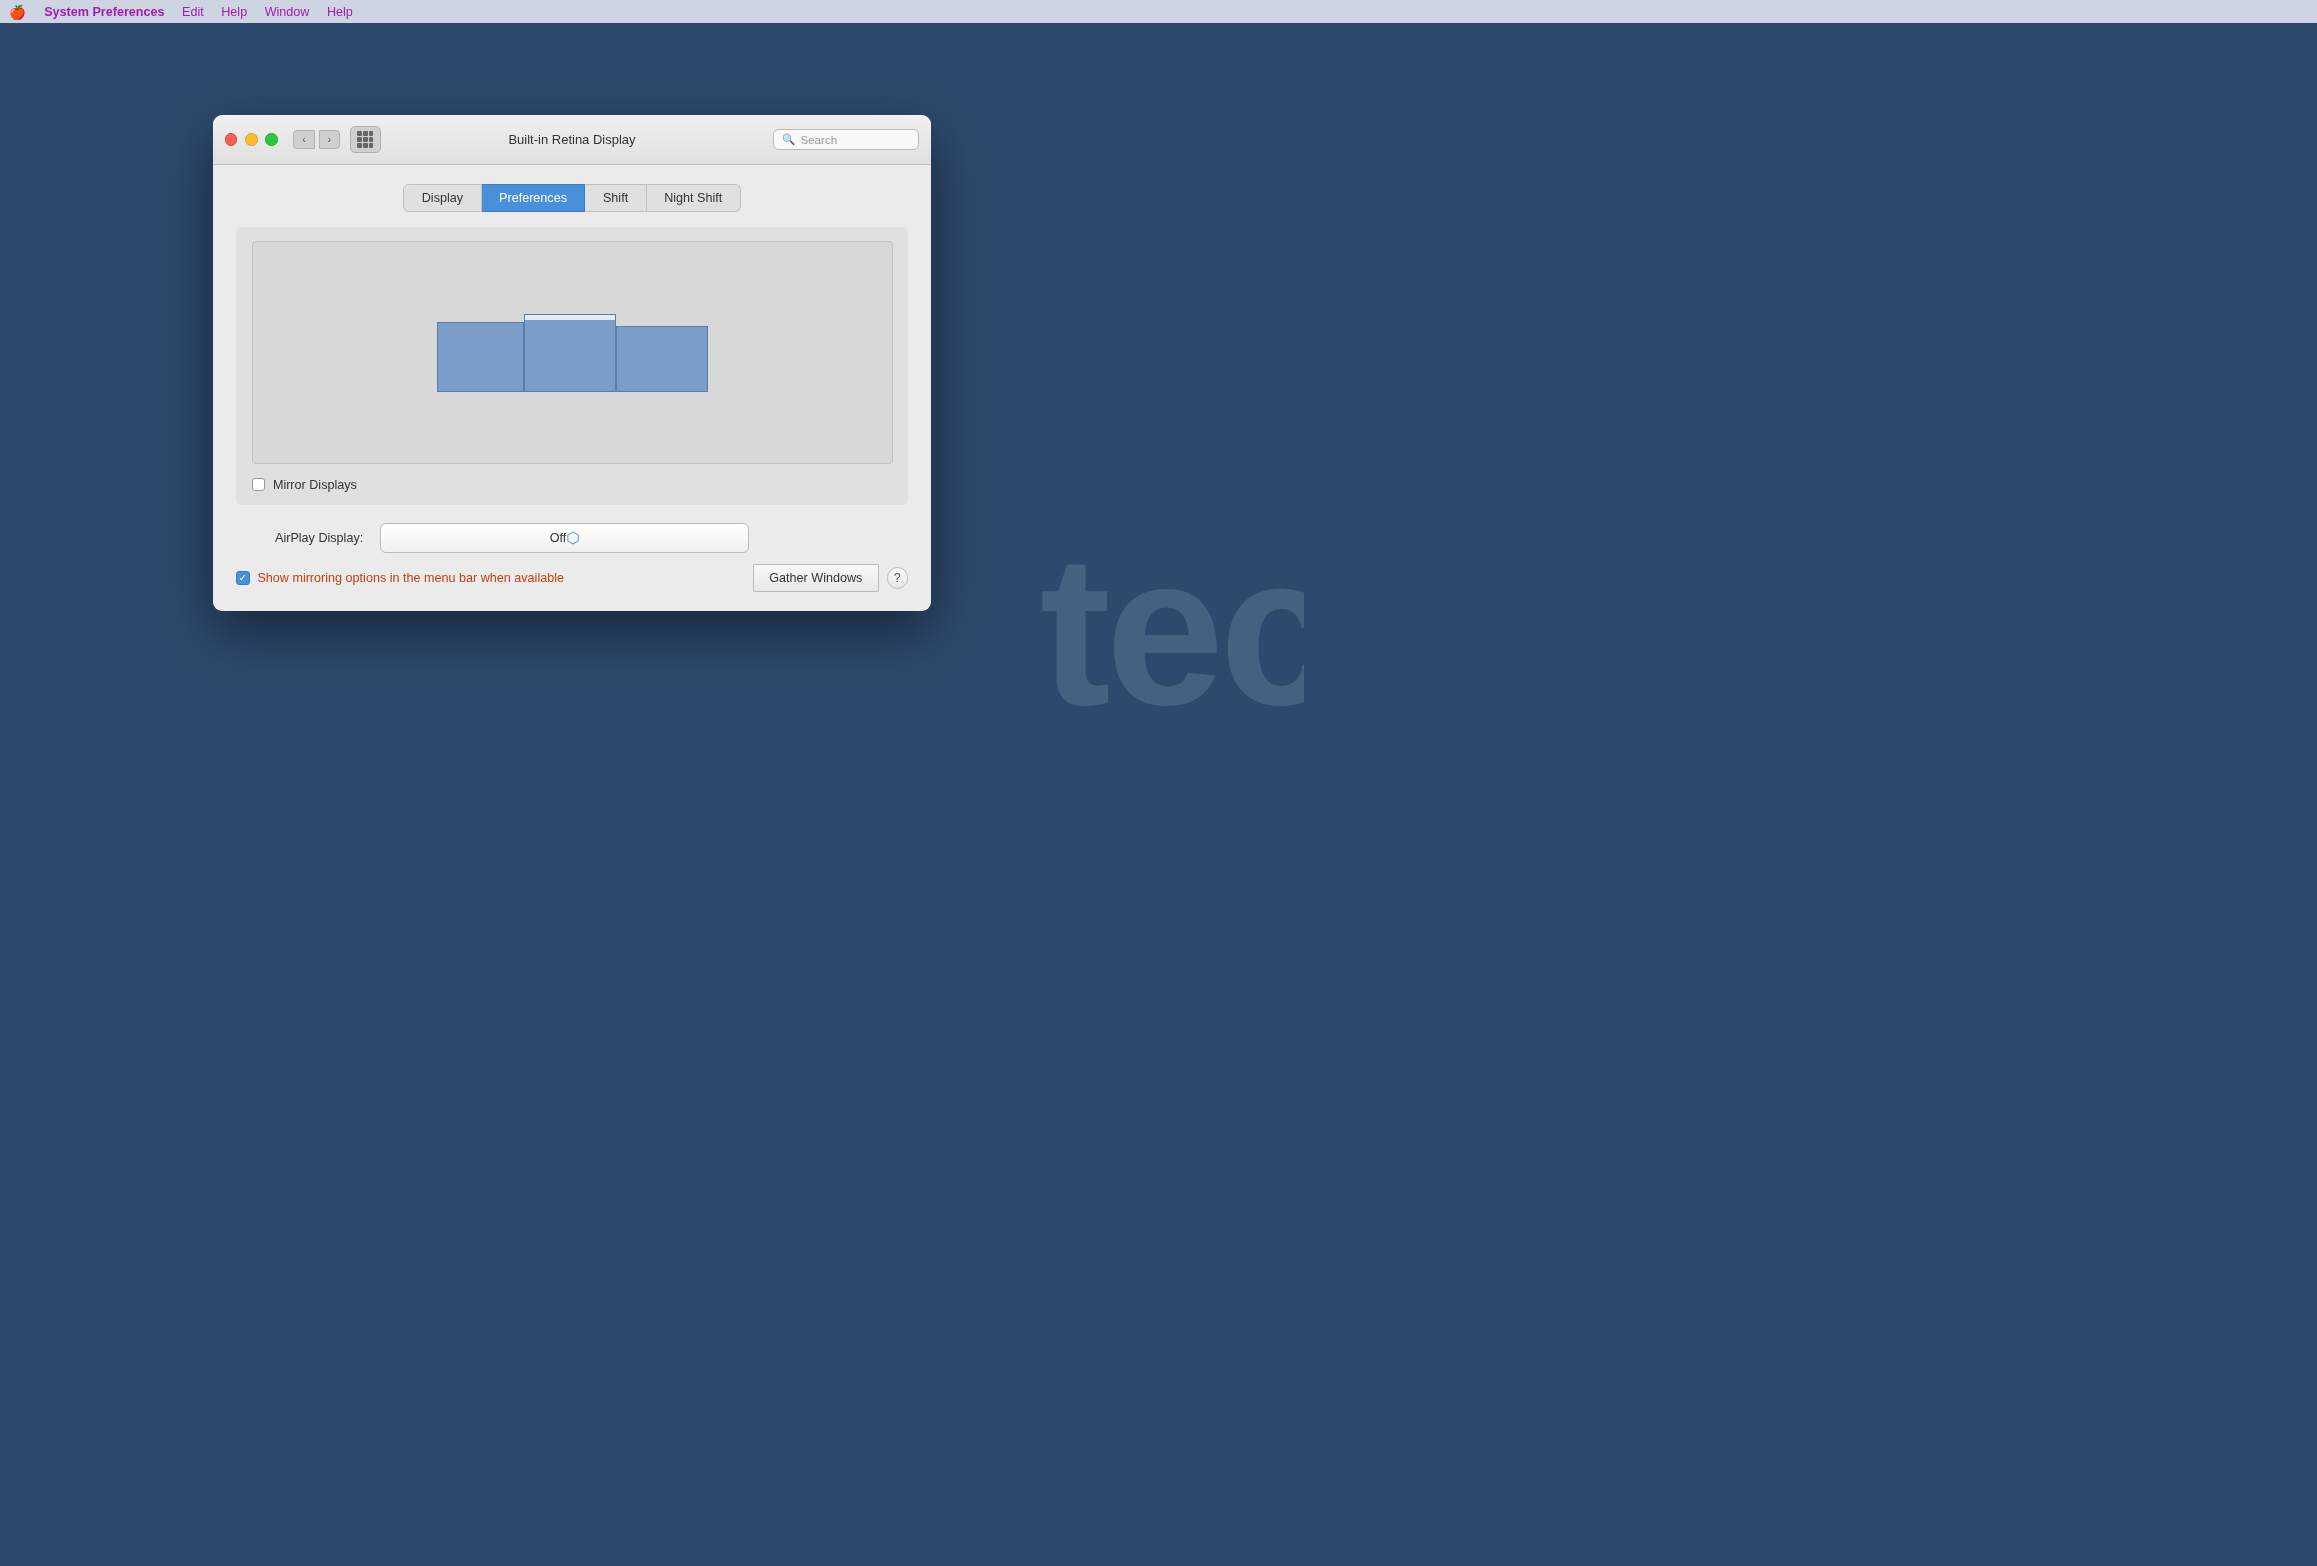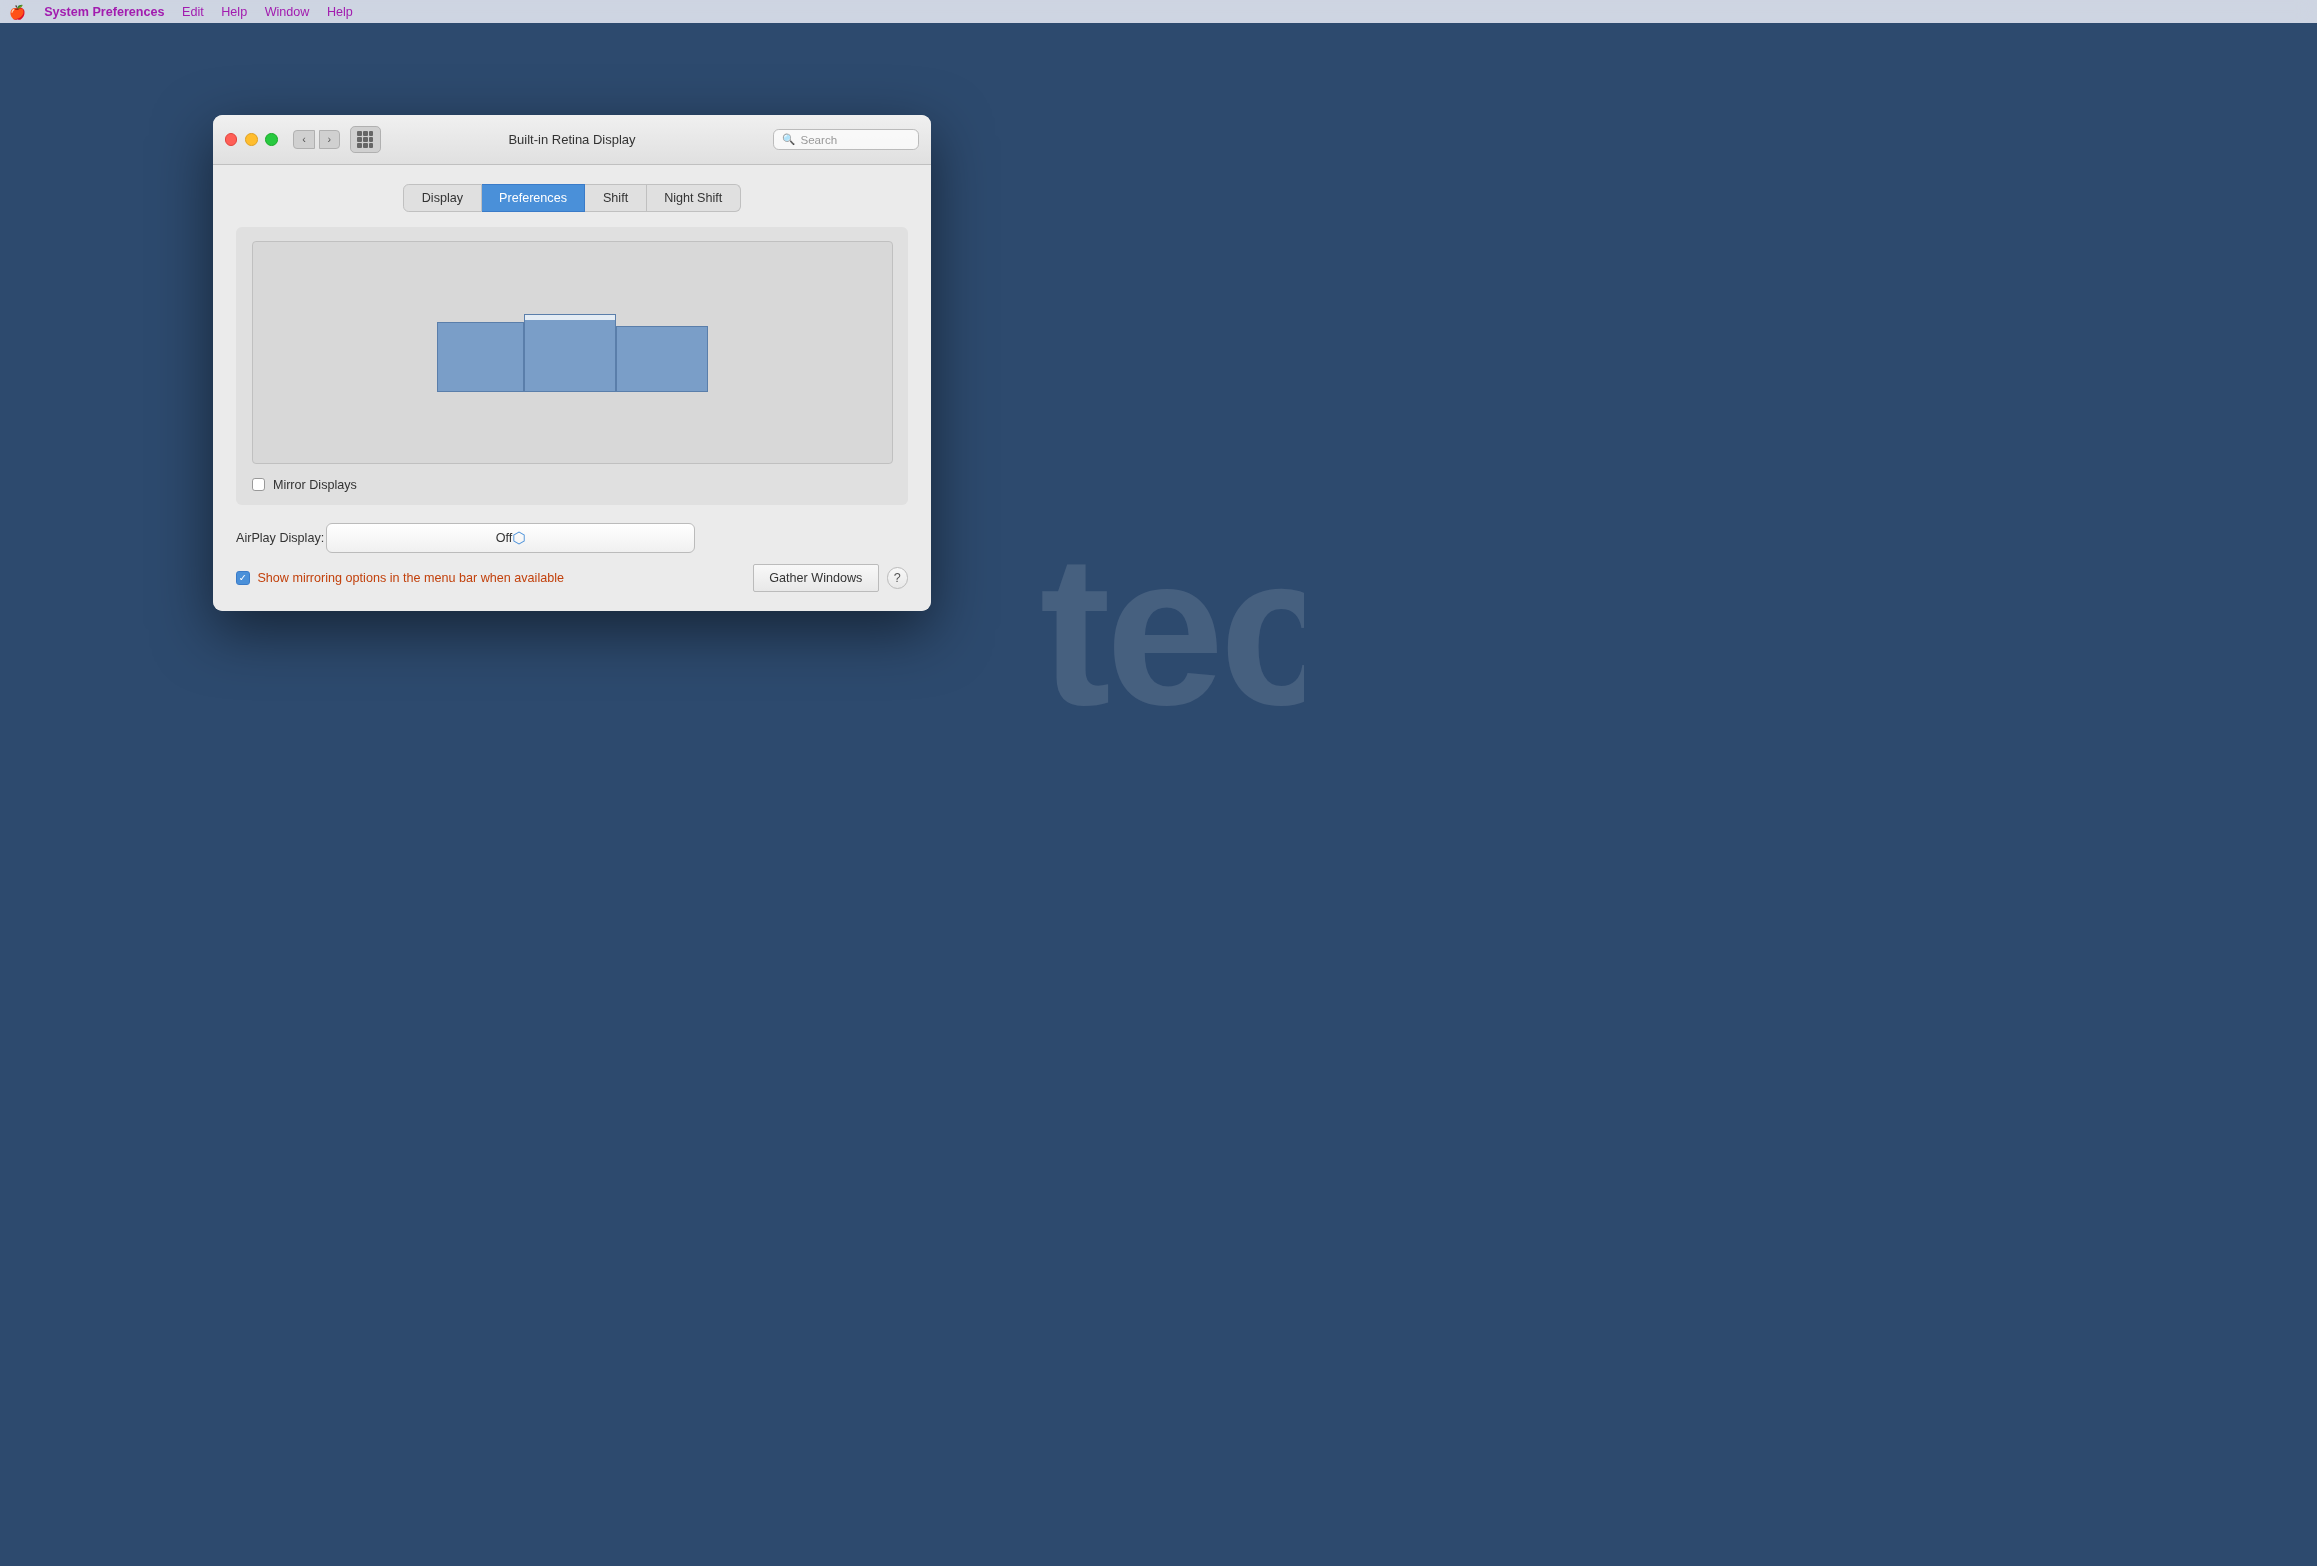--- a/index.html
+++ b/index.html
@@ -280,22 +280,23 @@
     }
     .mirror-label {
       font-size: 12.6px;
       color: #333;
     }
 
     
     .airplay-row {
       display: flex;
       align-items: center;
-      gap: 2px;
+      gap: 17px;
       margin-top: 17.5px;
+      margin-left: 39px;
     }
     .airplay-label {
       font-size: 12.6px;
       color: #333;
       white-space: nowrap;
     }
     .airplay-select {
       flex: 1;
       max-width: 369px;
       padding: 4.9px 9.7px;

